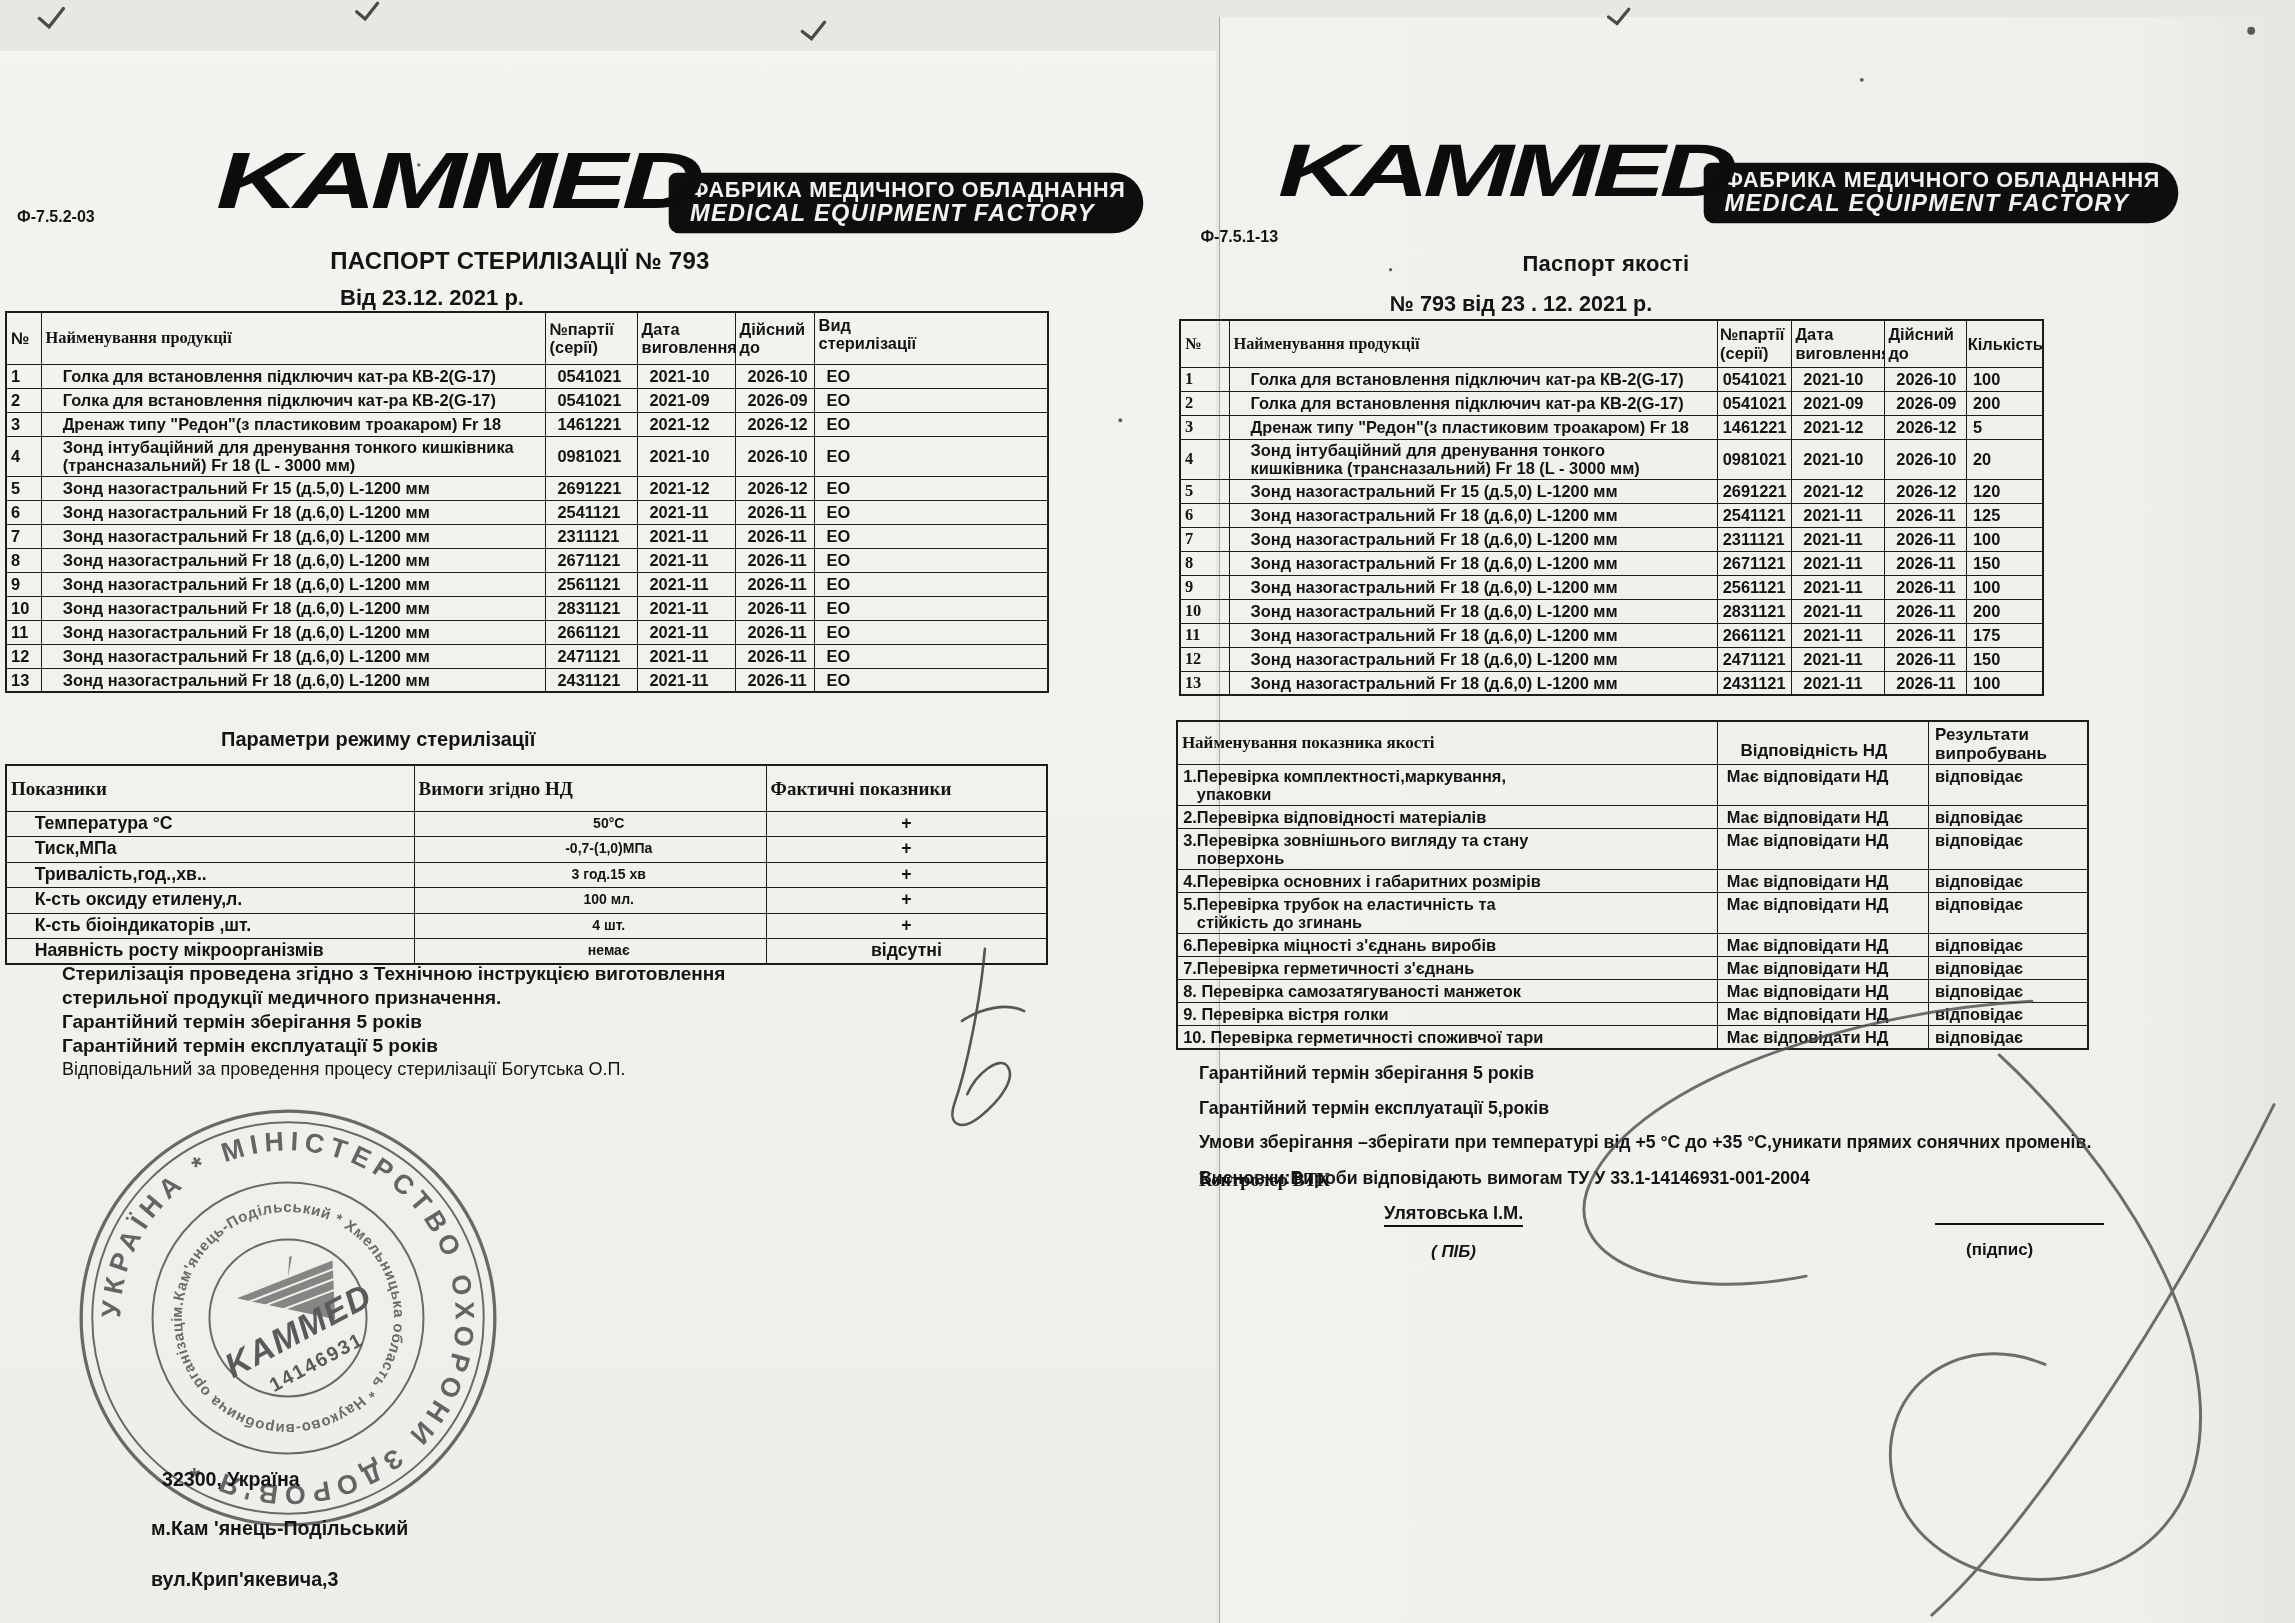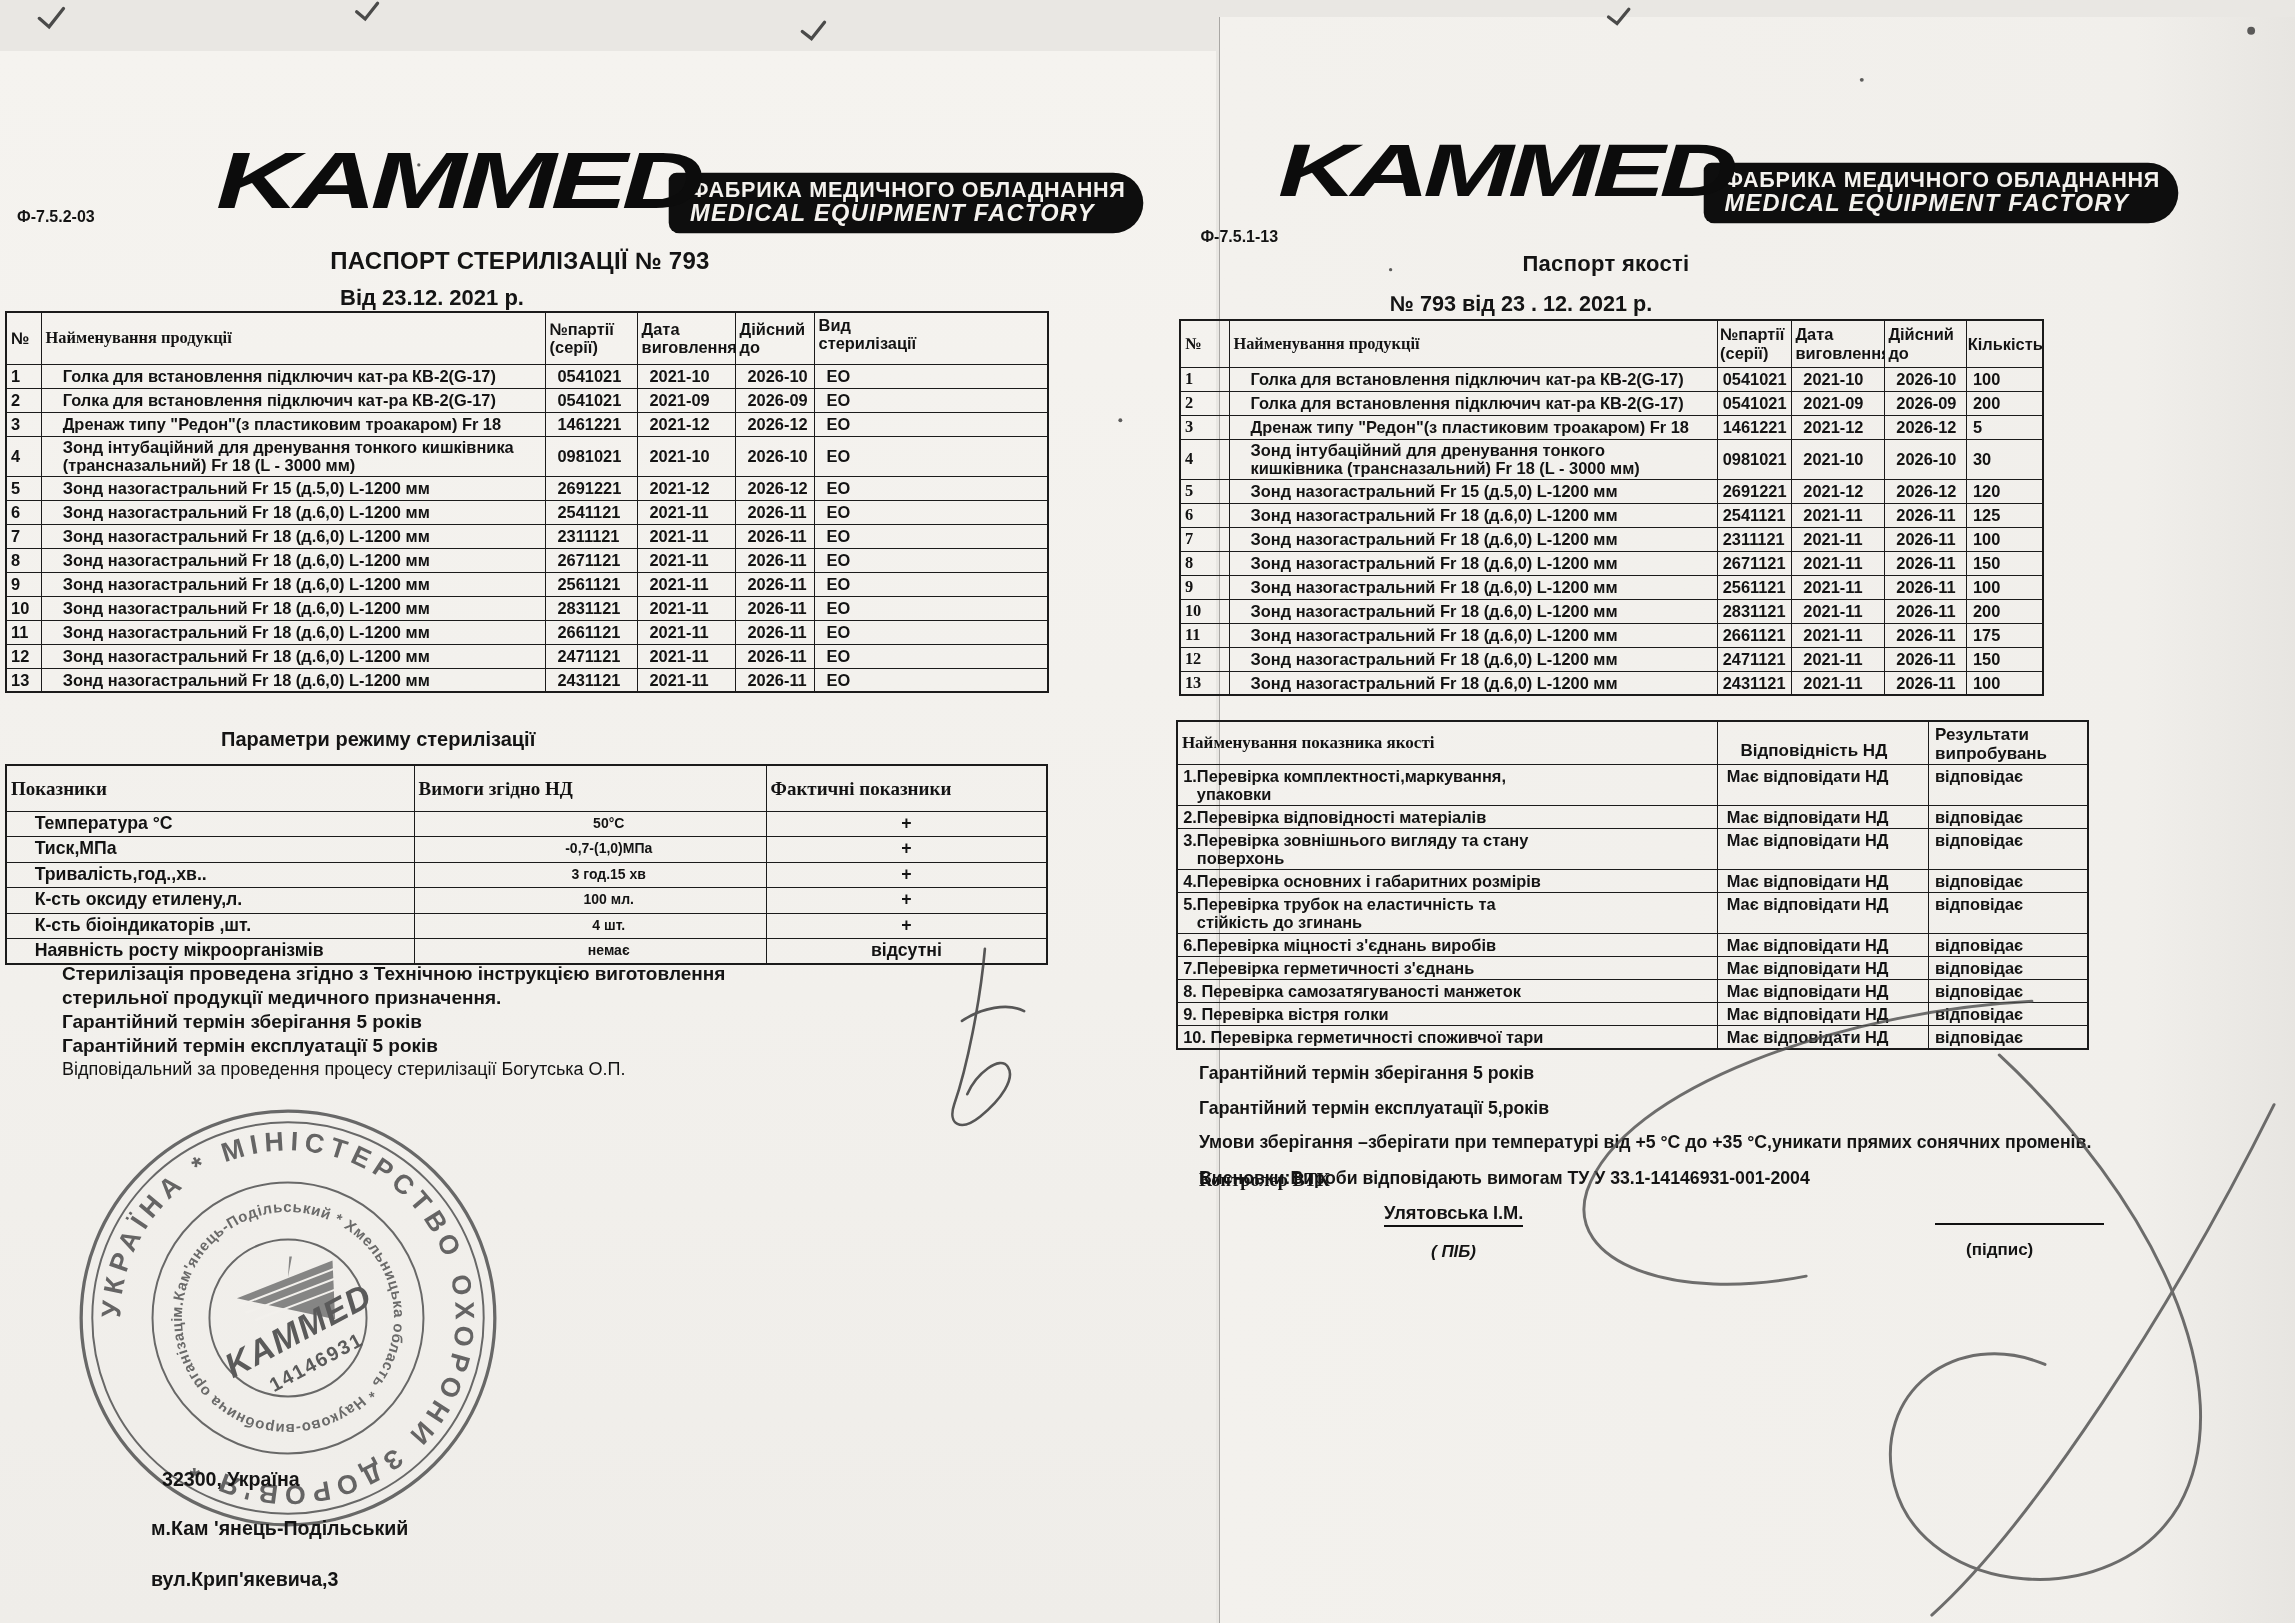--- a/index.html
+++ b/index.html
@@ -390,21 +390,21 @@
             <td class="val" style="padding-left:6.5px;">5</td>
           </tr>
 
           <tr>
             <td class="c">4</td>
             <td class="name">Зонд інтубаційний  для дренування тонкого
 кишківника (трансназальний) Fr 18 (L - 3000 мм)</td>
             <td class="val" style="padding-left:5.2px;">0981021</td>
             <td class="val">2021-10</td>
             <td class="val">2026-10</td>
-            <td class="val" style="padding-left:6.5px;">30</td>
+            <td class="val" style="padding-left:6.5px;">20</td>
           </tr>
 
           <tr>
             <td class="c">5</td>
             <td class="name">Зонд назогастральний Fr 15 (д.5,0) L-1200 мм</td>
             <td class="val" style="padding-left:5.2px;">2691221</td>
             <td class="val">2021-12</td>
             <td class="val">2026-12</td>
             <td class="val" style="padding-left:6.5px;">120</td>
           </tr>

